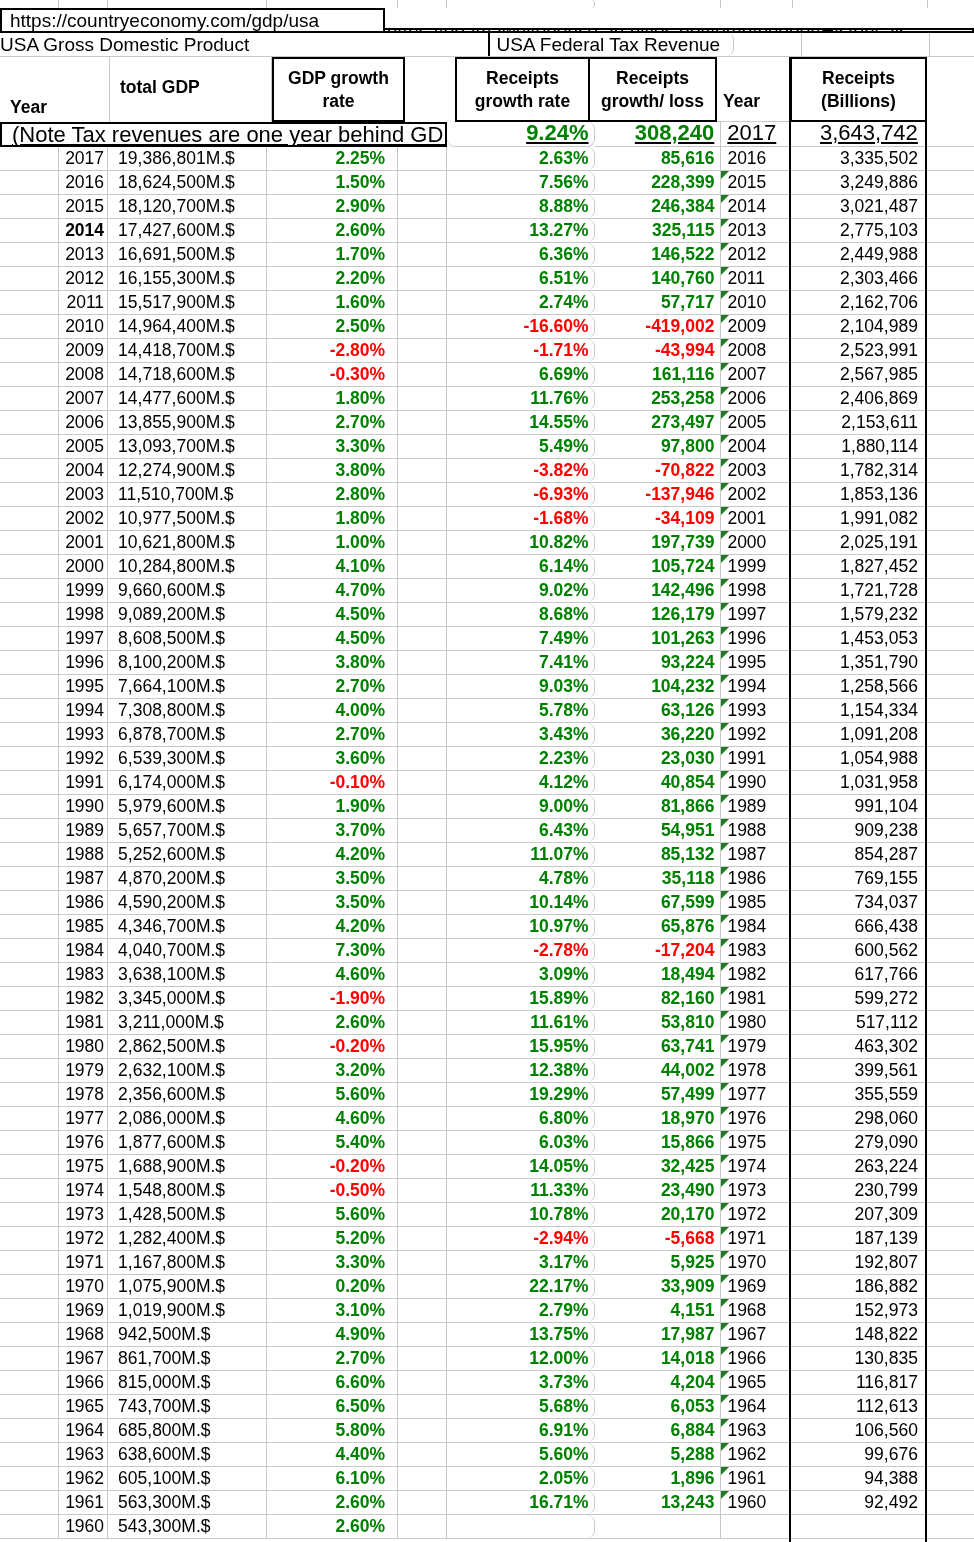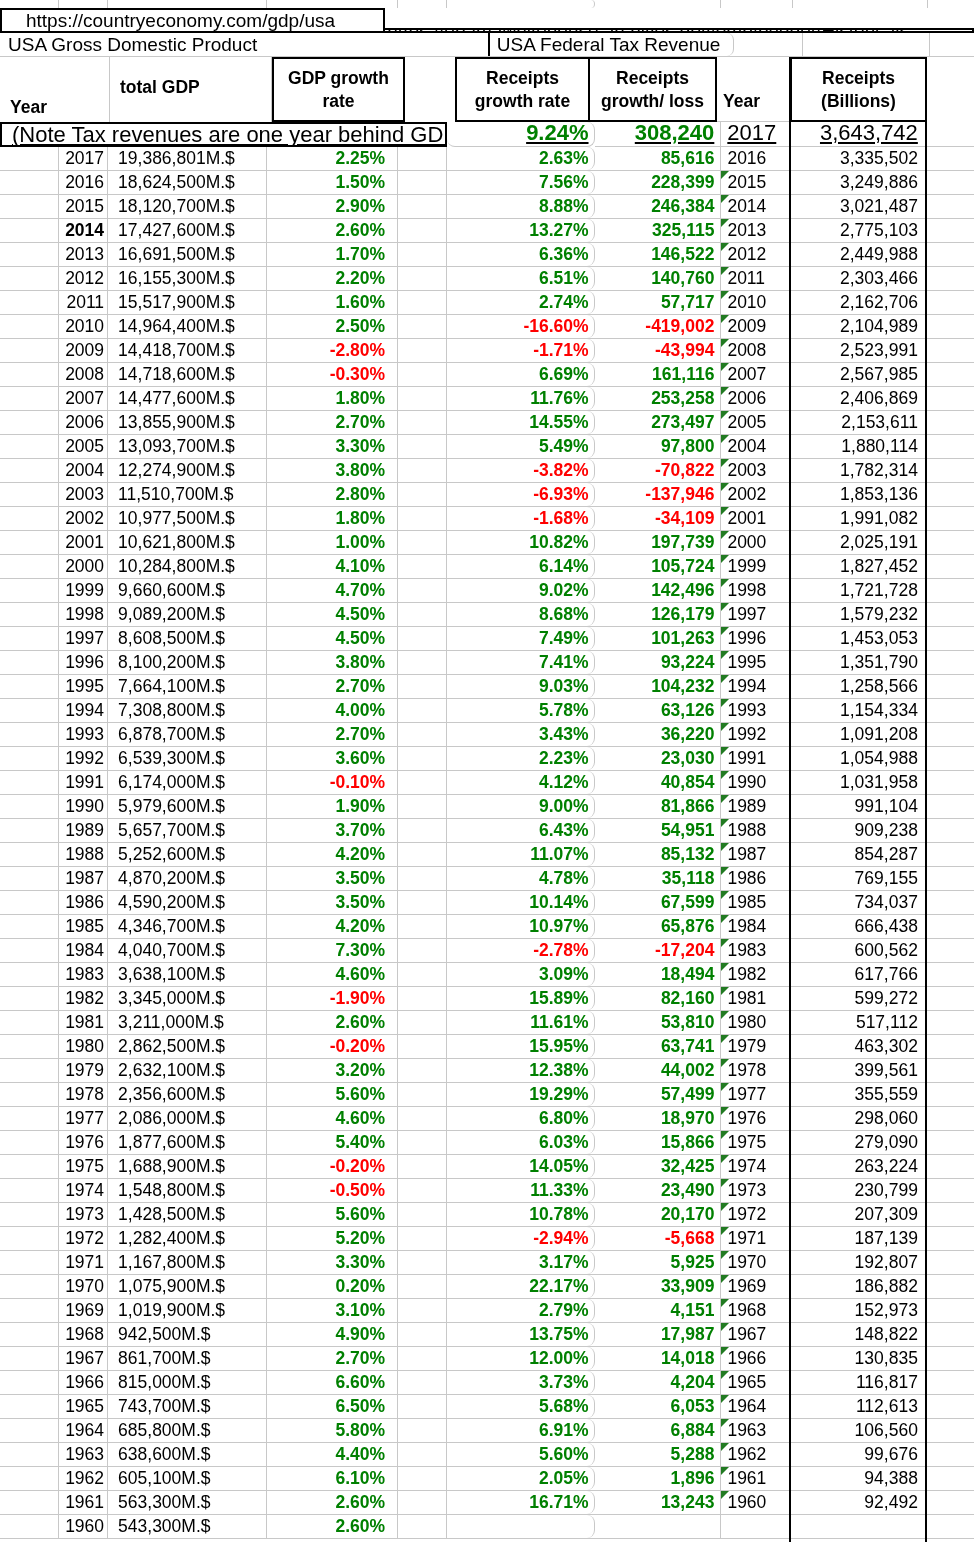--- a/index.html
+++ b/index.html
@@ -18,26 +18,26 @@
   .cI { width: 137px; text-align: right; padding-right: 10px; }
   .cJ { width: 47px; }
 
   
   .r-sliver { display: flex; height: 8px; }
   .r-sliver div { border-right: 1px solid #c8c8c8; }
   .r-sliver div:last-child { border-right: none; }
 
   
   .r-url { display: flex; height: 25px; font-size: 19px; }
-  .uL { width: 405px; border: 2px solid #000; display: flex; align-items: center; padding-left: 24px; white-space: nowrap; overflow: hidden; }
+  .uL { width: 405px; border: 2px solid #000; display: flex; align-items: center; padding-left: 8px; white-space: nowrap; overflow: hidden; }
   .uR { width: 621px; border: 2px solid #000; border-left: none; display: flex; align-items: center; padding-left: 2px; white-space: nowrap; overflow: hidden; margin-top: 20px; }
 
   
   .r-title { display: flex; height: 24px; line-height: 23px; font-size: 19px; border-bottom: 1px solid #c8c8c8; }
-  .tL { width: 525px; padding-left: 8px; border-right: 2px solid #000; white-space: nowrap; overflow: hidden; }
+  .tL { width: 525px; border-right: 2px solid #000; white-space: nowrap; overflow: hidden; }
   .tM { width: 262px; padding-left: 7px; border-right: 1px solid #c8c8c8; white-space: nowrap; border-radius: 7px; }
   .tH { width: 73px; border-right: 1px solid #c8c8c8; }
   .tI { width: 137px; border-right: 1px solid #c8c8c8; }
   .tJ { width: 47px; }
 
   
   .r-head { display: flex; height: 65px; font-size: 17.5px; font-weight: bold; }
   .hAB { width: 110px; border-right: 1px solid #c8c8c8; display: flex; align-items: flex-end; padding: 0 0 4px 10px; }
   .hC  { width: 162px; border-right: 1px solid #c8c8c8; display: flex; align-items: center; padding: 0 0 4px 10px; }
   .hD  { width: 133px; border: 2px solid #000; display: flex; align-items: center; justify-content: center; text-align: center; white-space: pre-line; line-height: 1.3; }

